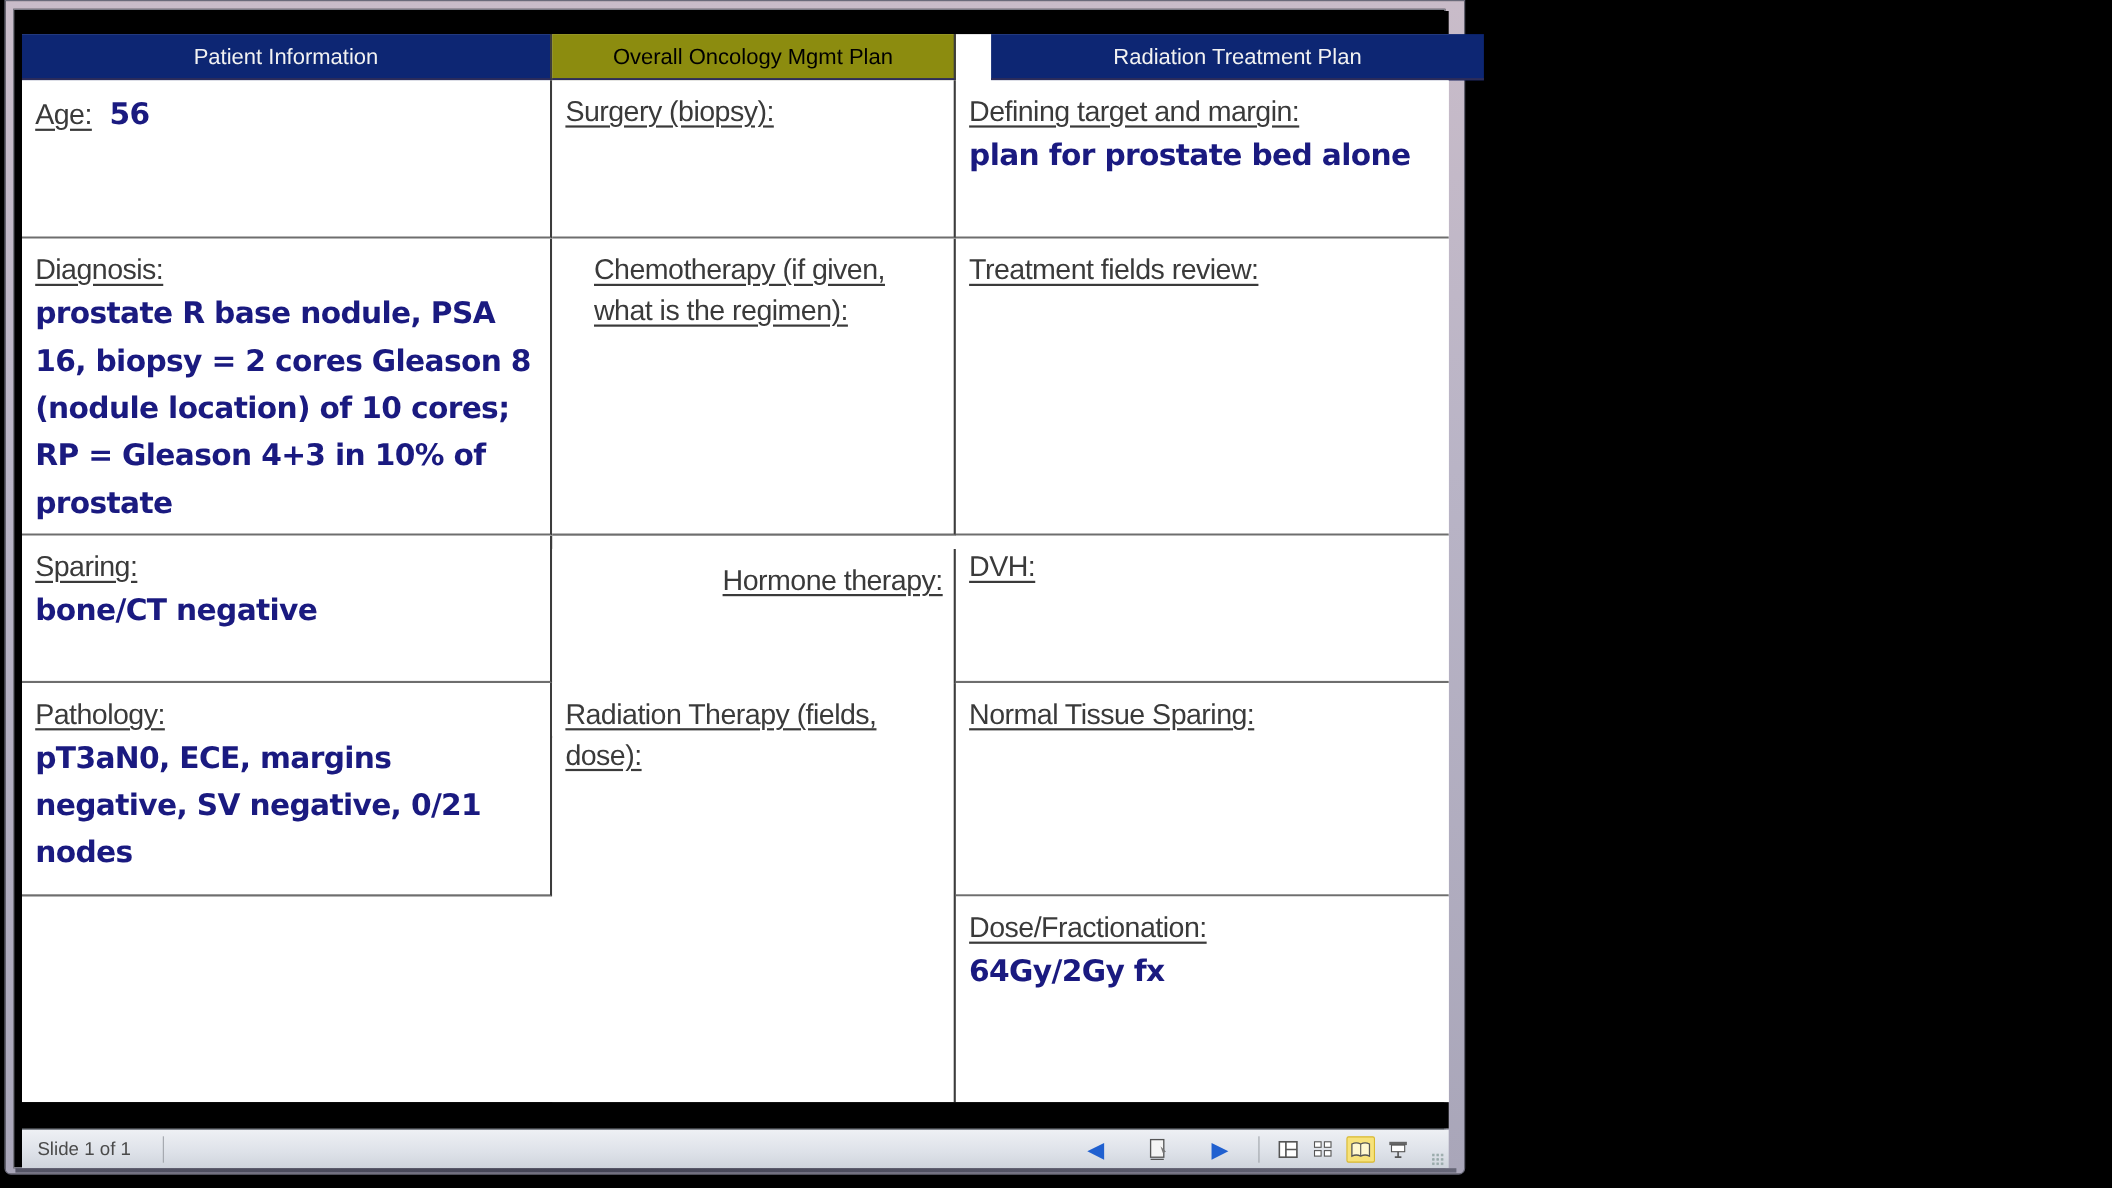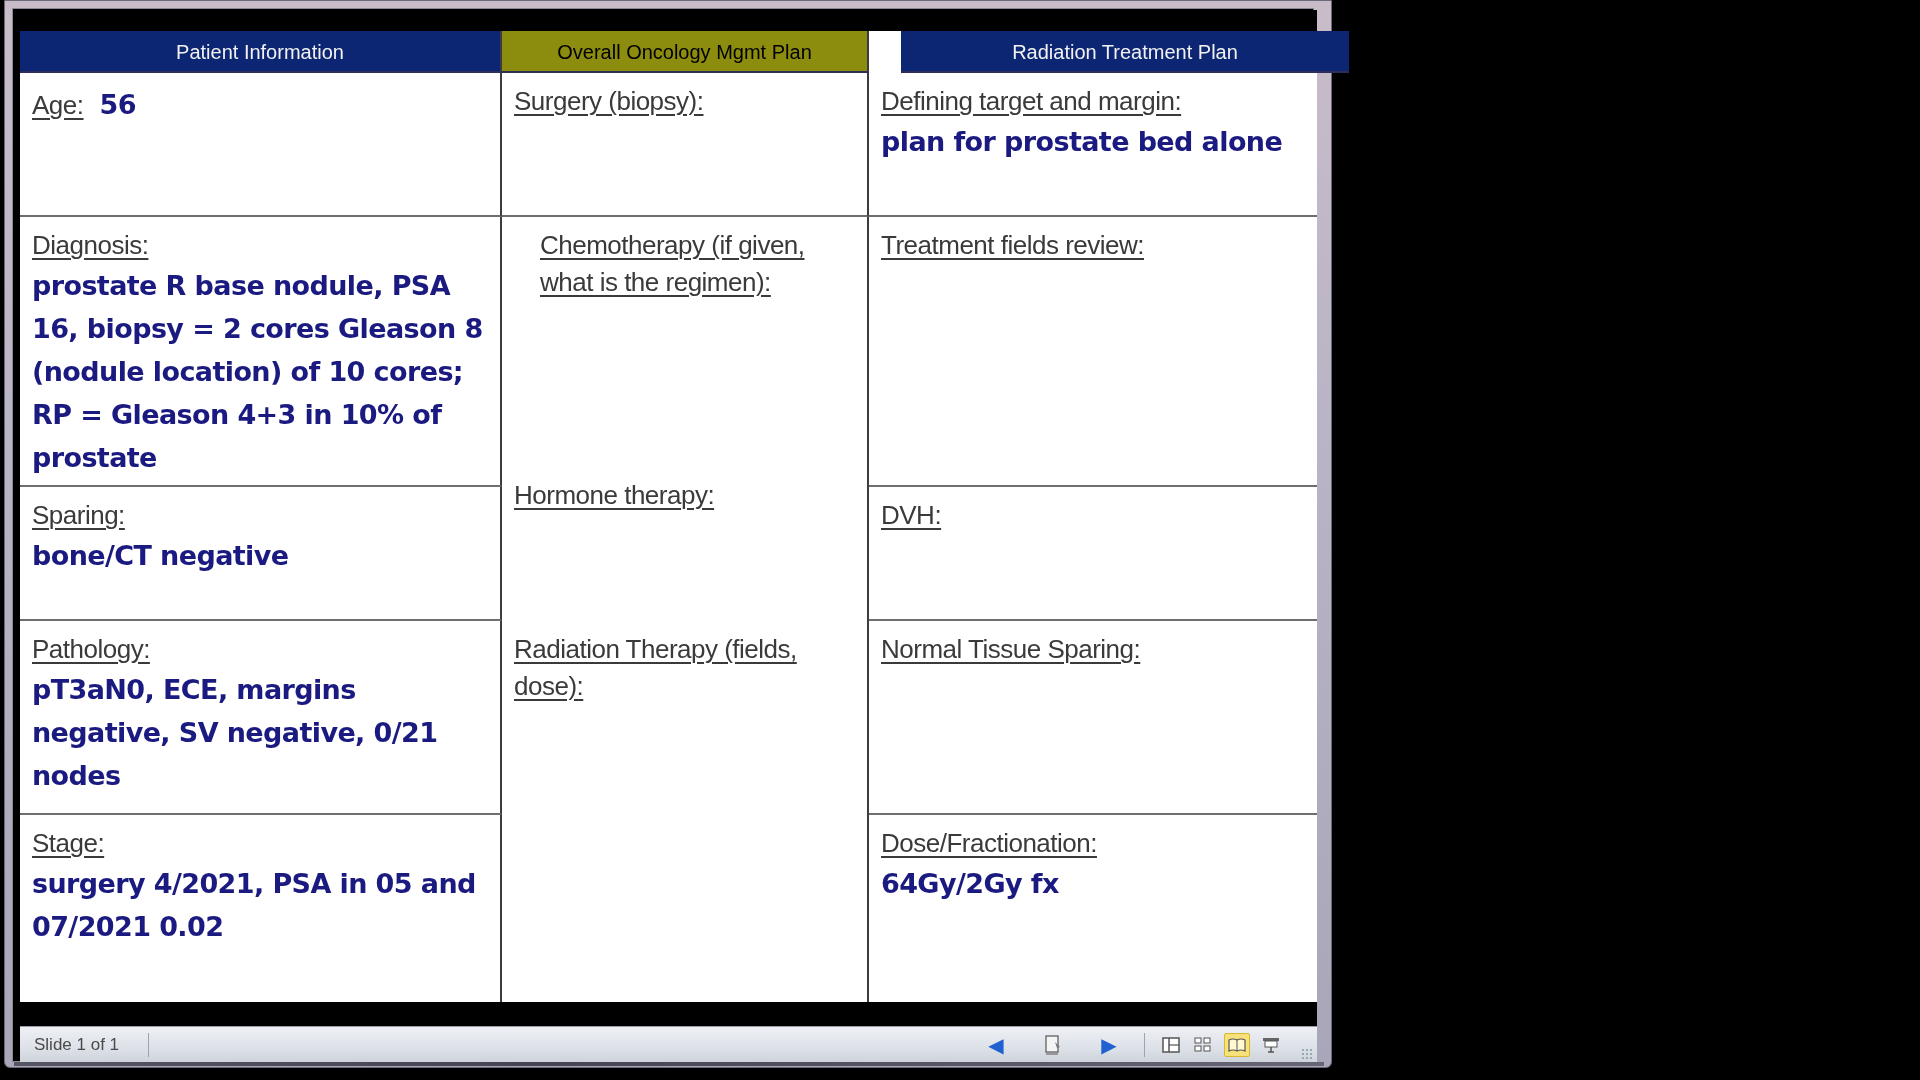--- a/index.html
+++ b/index.html
@@ -96,32 +96,28 @@
     <div class="value" style="padding-right:6px;">prostate R base nodule, PSA 16, biopsy = 2 cores Gleason 8 (nodule location) of 10 cores; RP = Gleason 4+3 in 10% of prostate</div>
   </div>
   <div class="cell" style="left:0;top:456px;width:482px;height:134px;">
     <div class="label">Sparing:</div>
     <div class="value">bone/CT negative</div>
   </div>
   <div class="cell" style="left:0;top:590px;width:482px;height:194px;">
     <div class="label">Pathology:</div>
     <div class="value" style="padding-right:30px;">pT3aN0, ECE, margins negative, SV negative, 0/21 nodes</div>
   </div>
-  <div class="cell" style="left:0;top:784px;width:482px;height:187px;border-bottom:none;">
-    <div class="label">Stage:</div>
-    <div class="value">surgery 4/2021, PSA in 05 and 07/2021 0.02</div>
-  </div>
 
   <div class="cell" style="left:482px;top:42px;width:367px;height:144px;">
     <div class="label">Surgery (biopsy):</div>
   </div>
   <div class="cell" style="left:482px;top:186px;width:367px;height:270px;">
     <div class="label" style="padding-right:8px;margin-left:26px;">Chemotherapy (if given, what is the regimen):</div>
   </div>
-  <div class="cell" style="left:482px;top:436px;width:367px;height:172px;">
+  <div class="cell" style="left:482px;top:468px;width:367px;height:172px;text-align:right;">
     <div class="label">Hormone therapy:</div>
   </div>
   <div class="cell" style="left:482px;top:590px;width:367px;height:381px;border-bottom:none;">
     <div class="label">Radiation Therapy (fields, dose):</div>
   </div>
 
   <div class="cell" style="left:849px;top:42px;width:448px;height:144px;border-right:none;">
     <div class="label">Defining target and margin:</div>
     <div class="value">plan for prostate bed alone</div>
   </div>

